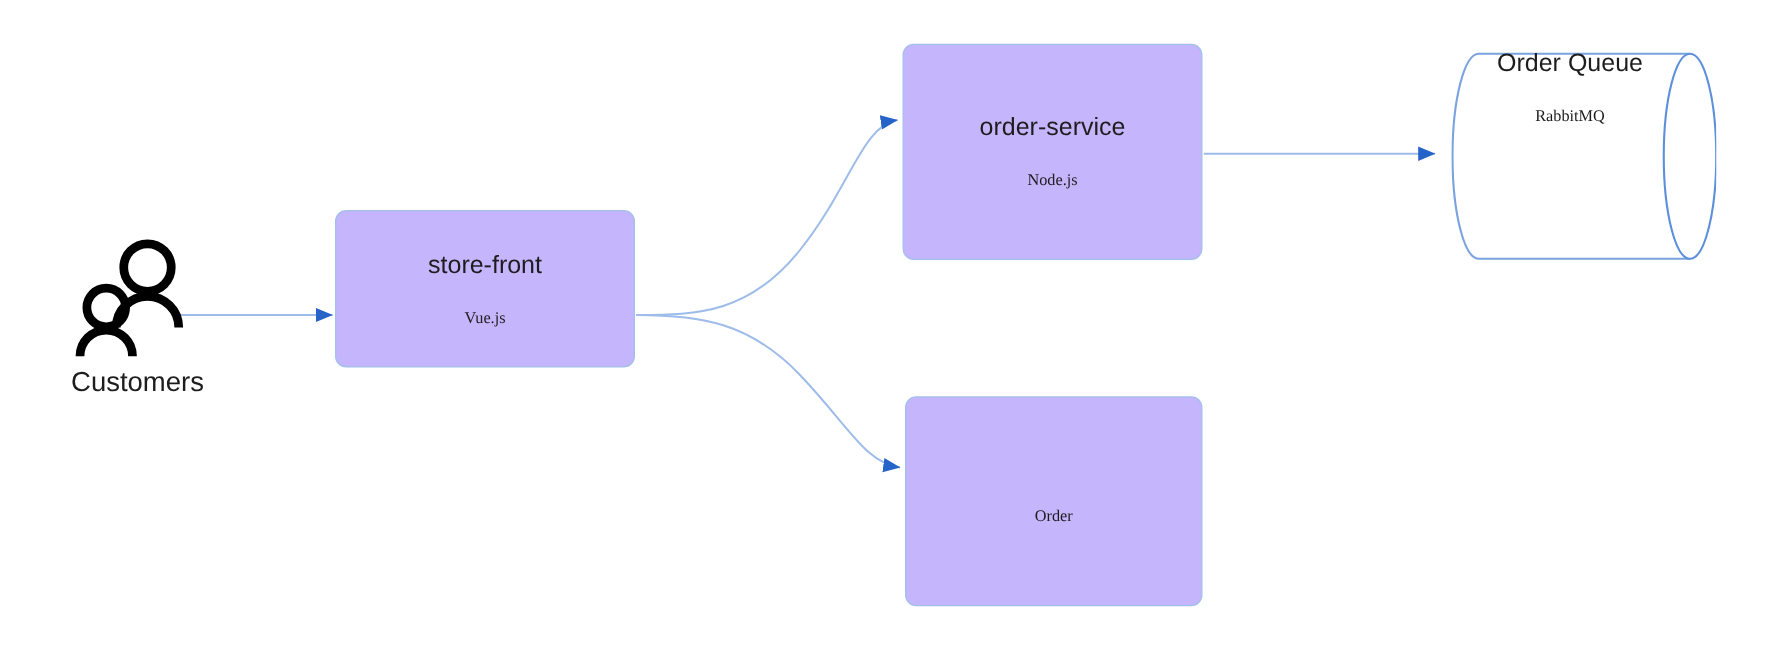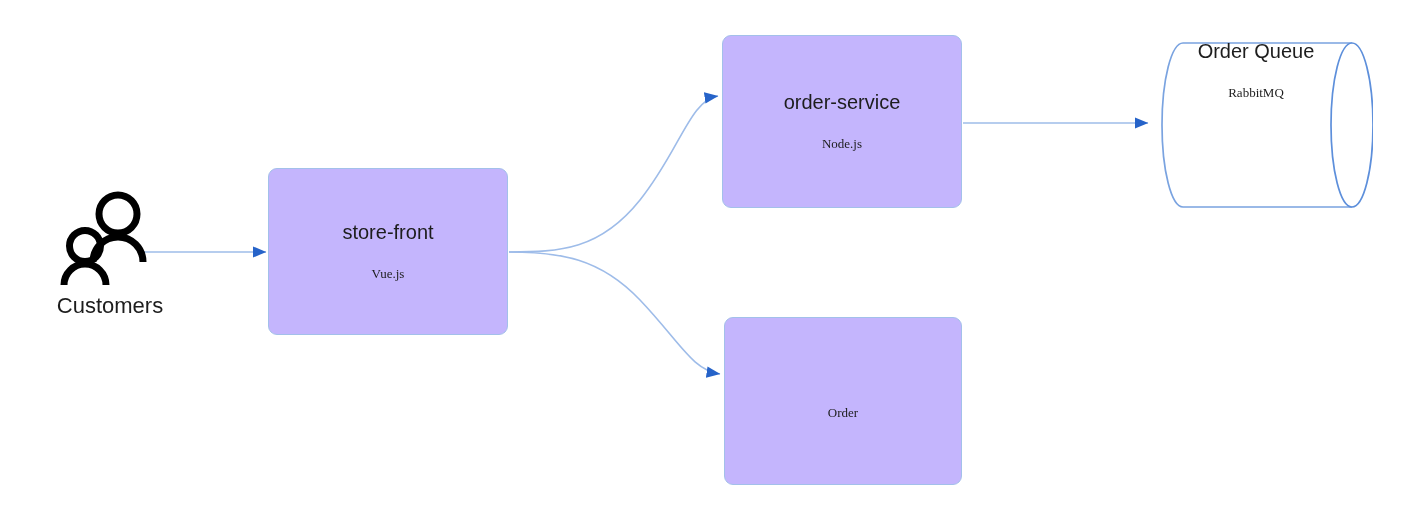--- a/index.html
+++ b/index.html
@@ -46,21 +46,21 @@
     color: #1d1d1d;
     line-height: 1.1;
     white-space: nowrap;
     margin-top: 24px;
     font-family: Liberation Serif, serif;
   }
 
   
   #node-store-front {
     left: 268px;  top: 168px;
-    width: 240px; height: 167px;
+    width: 240px; height: 126px;
   }
   
   #node-order-service {
     left: 722px;  top: 35px;
     width: 240px; height: 173px;
   }
   
   #node-product-service {
     left: 724px;  top: 317px;
     width: 238px; height: 168px;

